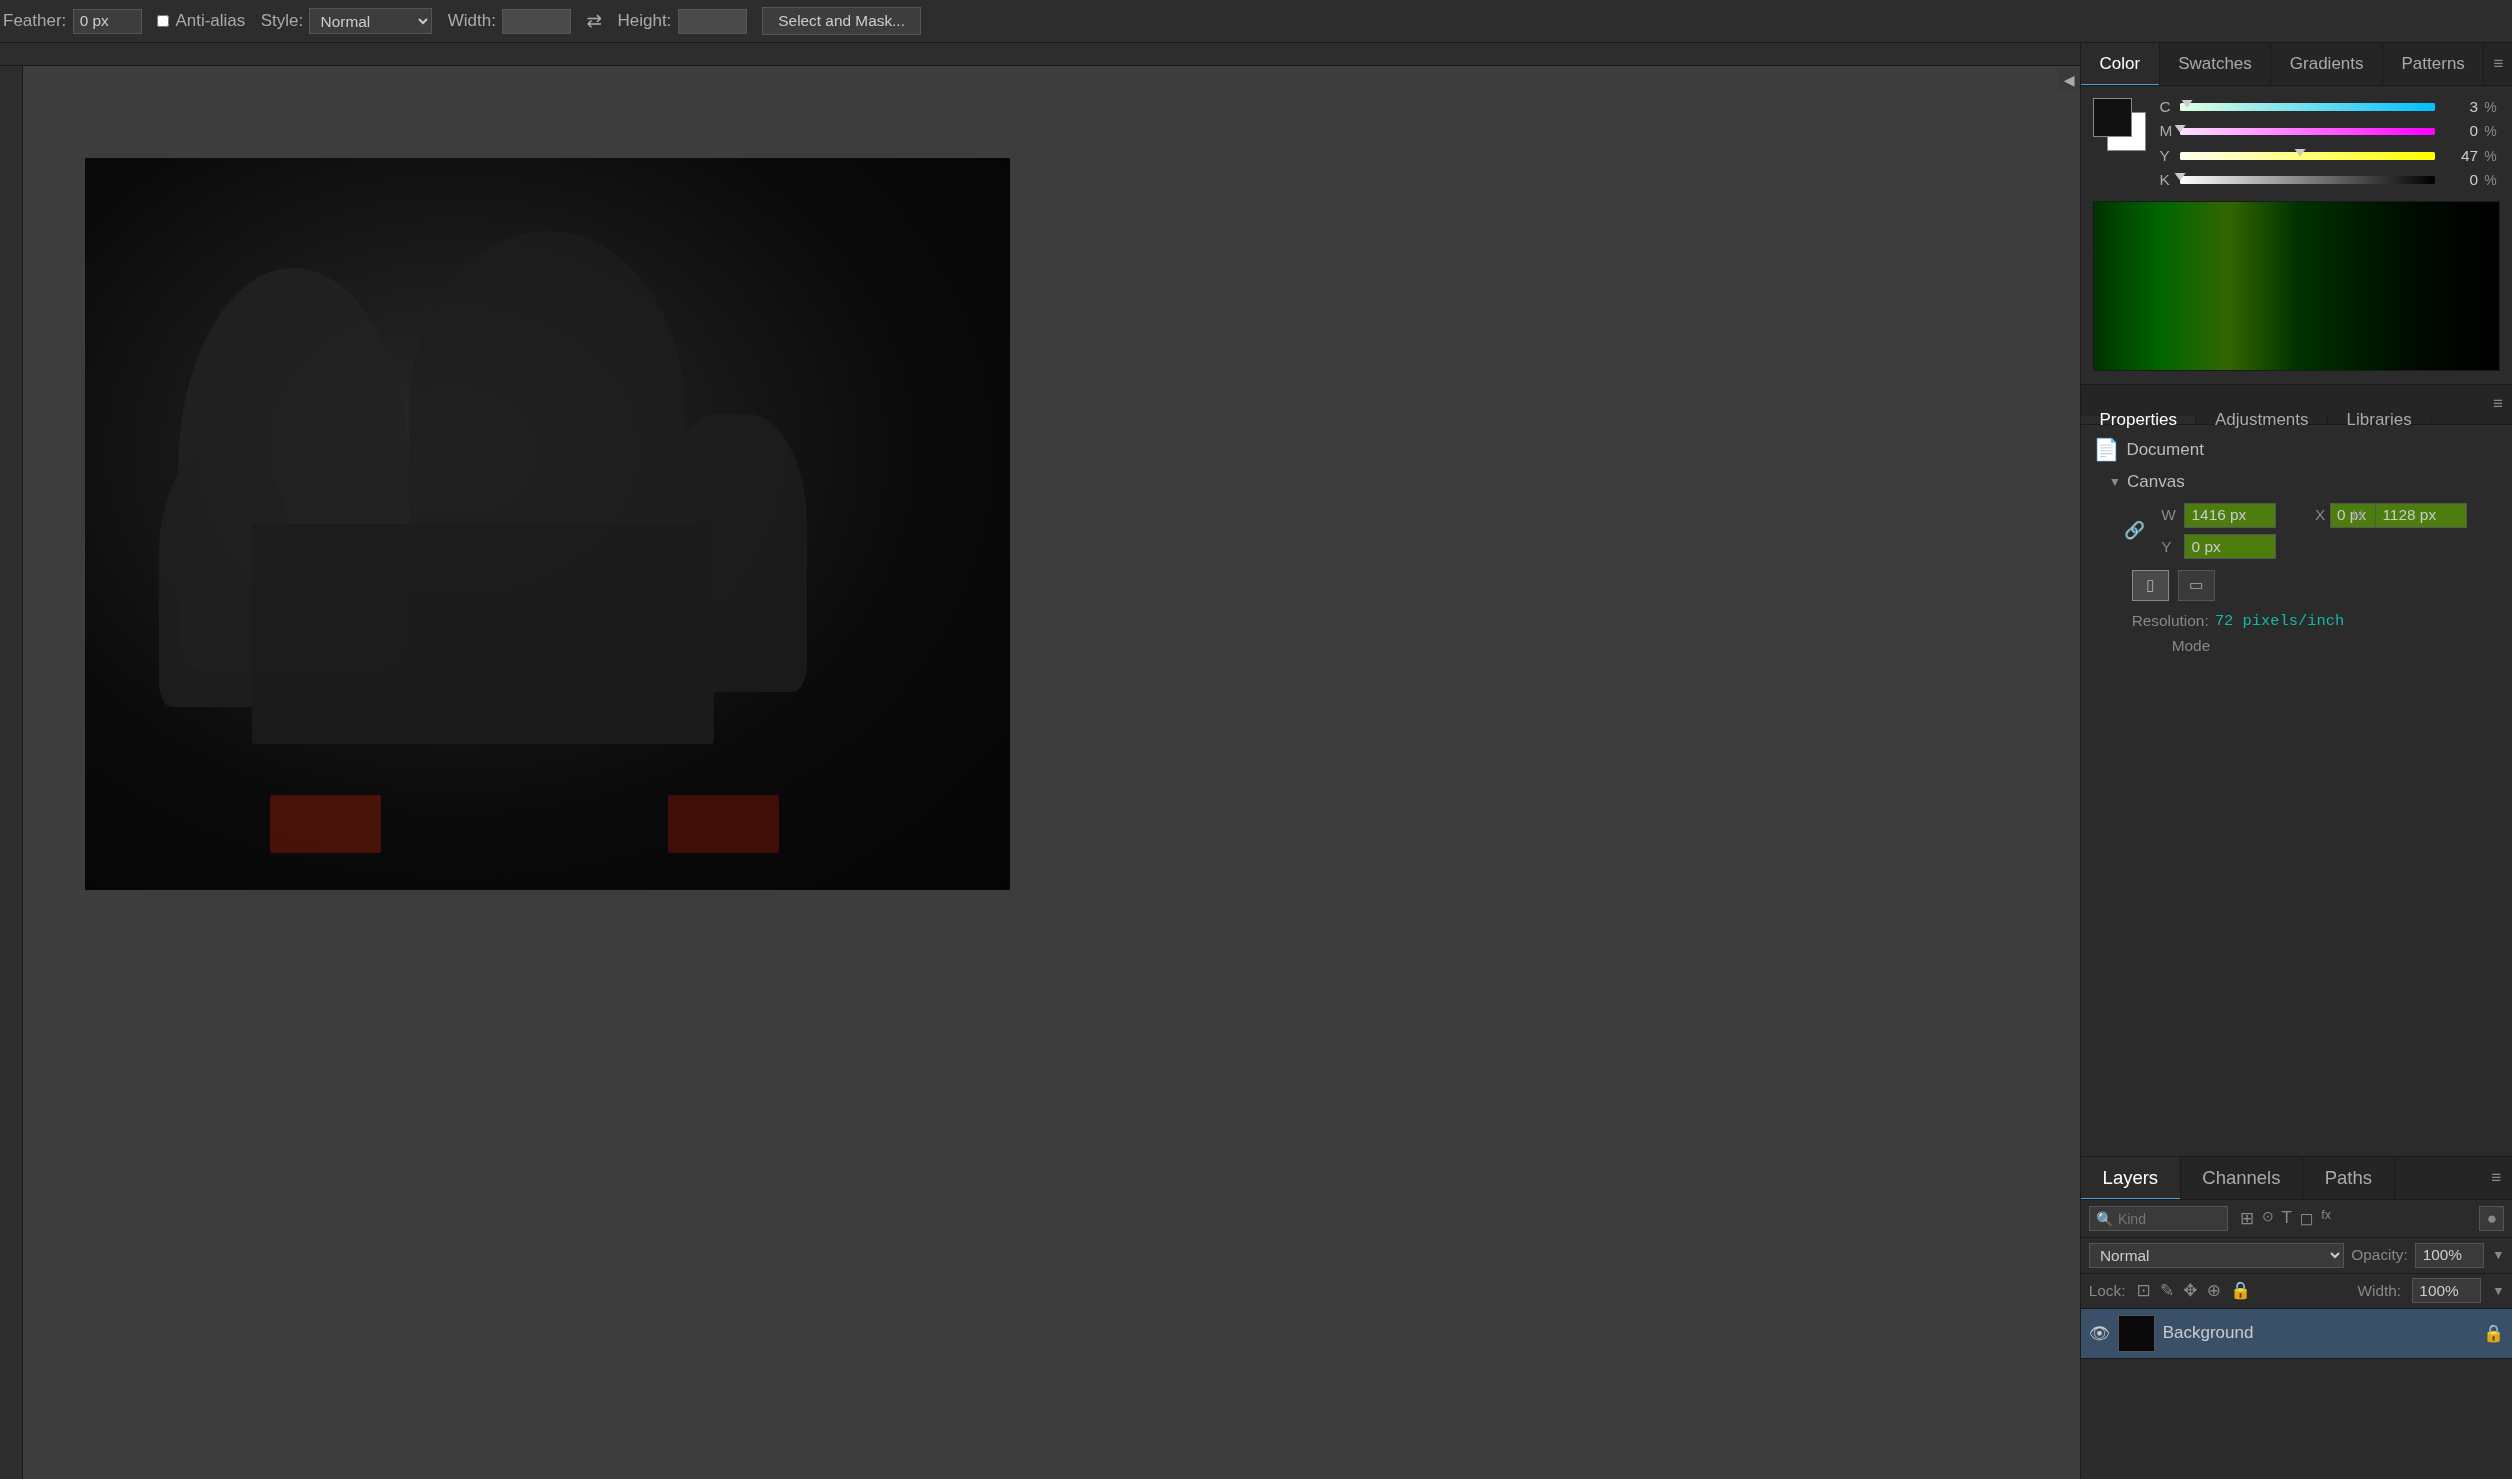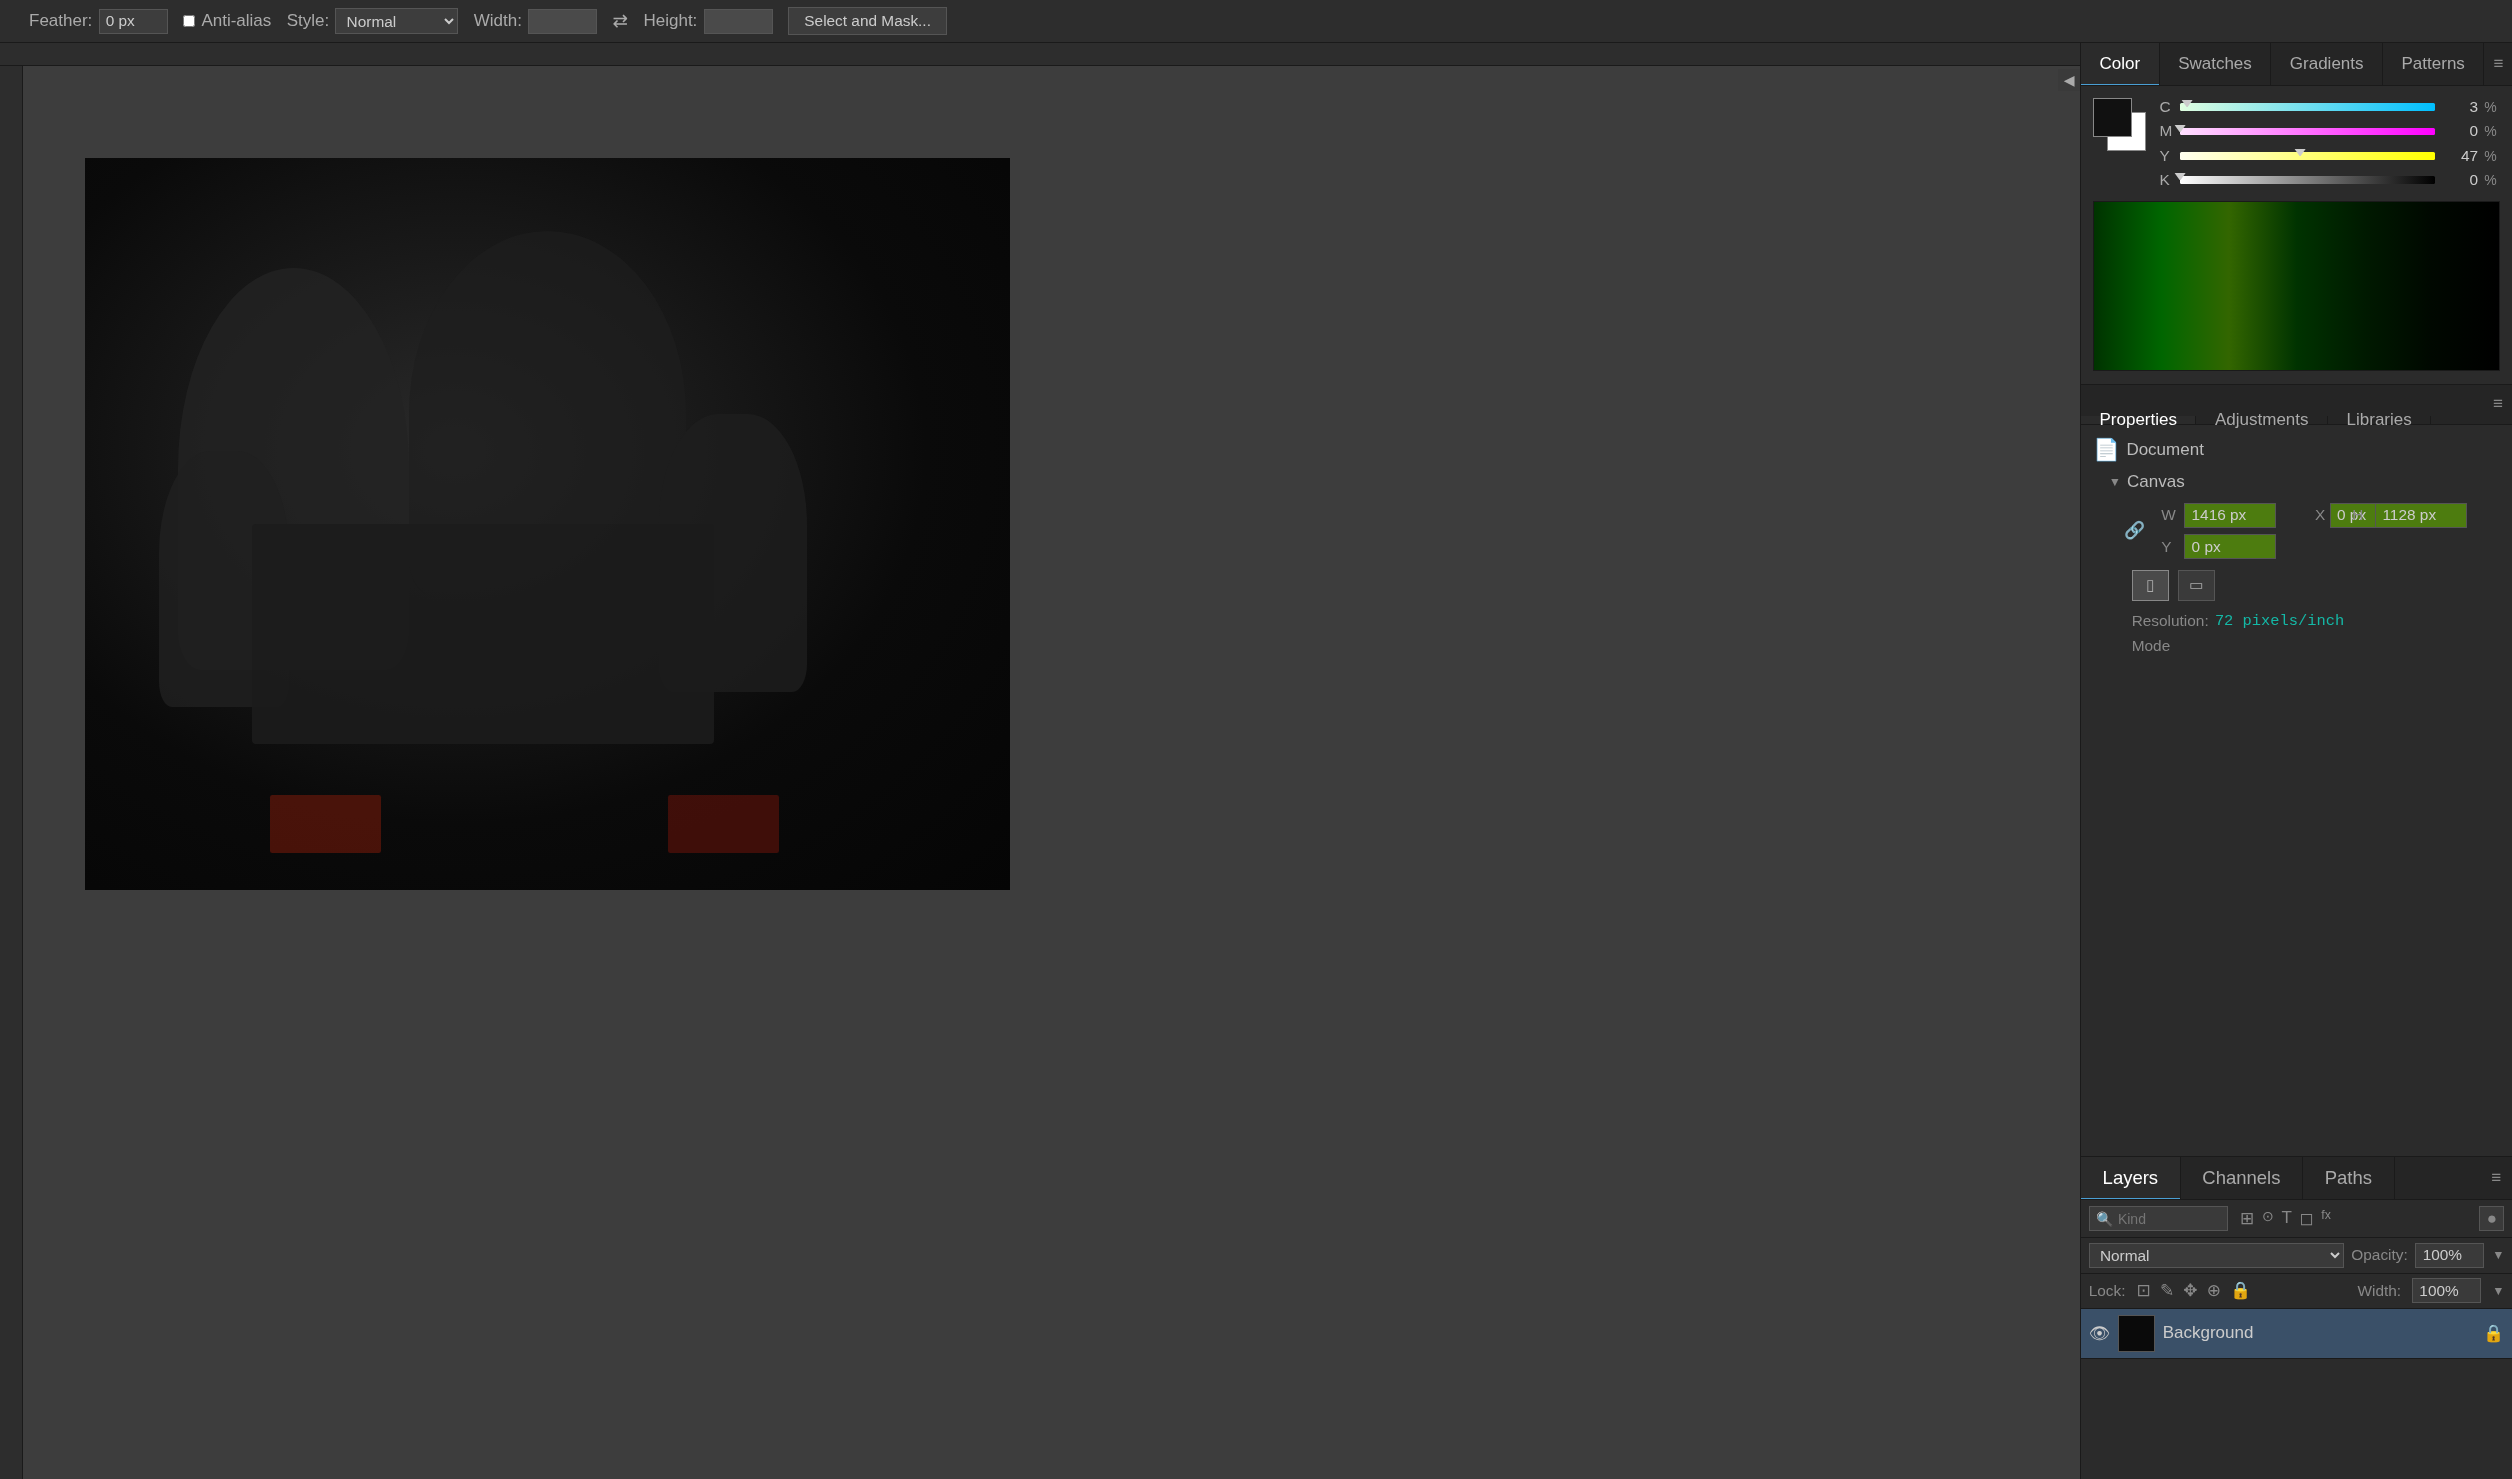--- a/index.html
+++ b/index.html
@@ -15,21 +15,21 @@
       flex-direction: column;
     }
 
     
     .toolbar {
       height: 43px;
       background: #2d2d2d;
       border-bottom: 0.8px solid #1a1a1a;
       display: flex;
       align-items: center;
-      padding: 0 29px;
+      padding: 0 3px;
       gap: 15.4px;
       flex-shrink: 0;
     }
     .toolbar-item {
       display: flex;
       align-items: center;
       gap: 6.2px;
       color: #ccc;
       font-size: 17px;
     }
@@ -457,21 +457,21 @@
     .res-label { color: #888; }
     .res-value { color: #14b8a6; font-family: Liberation Mono, monospace; }
 
     .mode-row {
       display: flex;
       align-items: center;
       gap: 6.2px;
       margin-left: 23px;
       font-size: 15.4px;
     }
-    .mode-label { color: #888; }
+    .mode-label { color: #888; margin-left: 40px; }
 
     
     .layers-panel {
       height: 324px;
       display: flex;
       flex-direction: column;
       border-top: 0.8px solid #1a1a1a;
     }
     .layers-tab-bar {
       display: flex;

